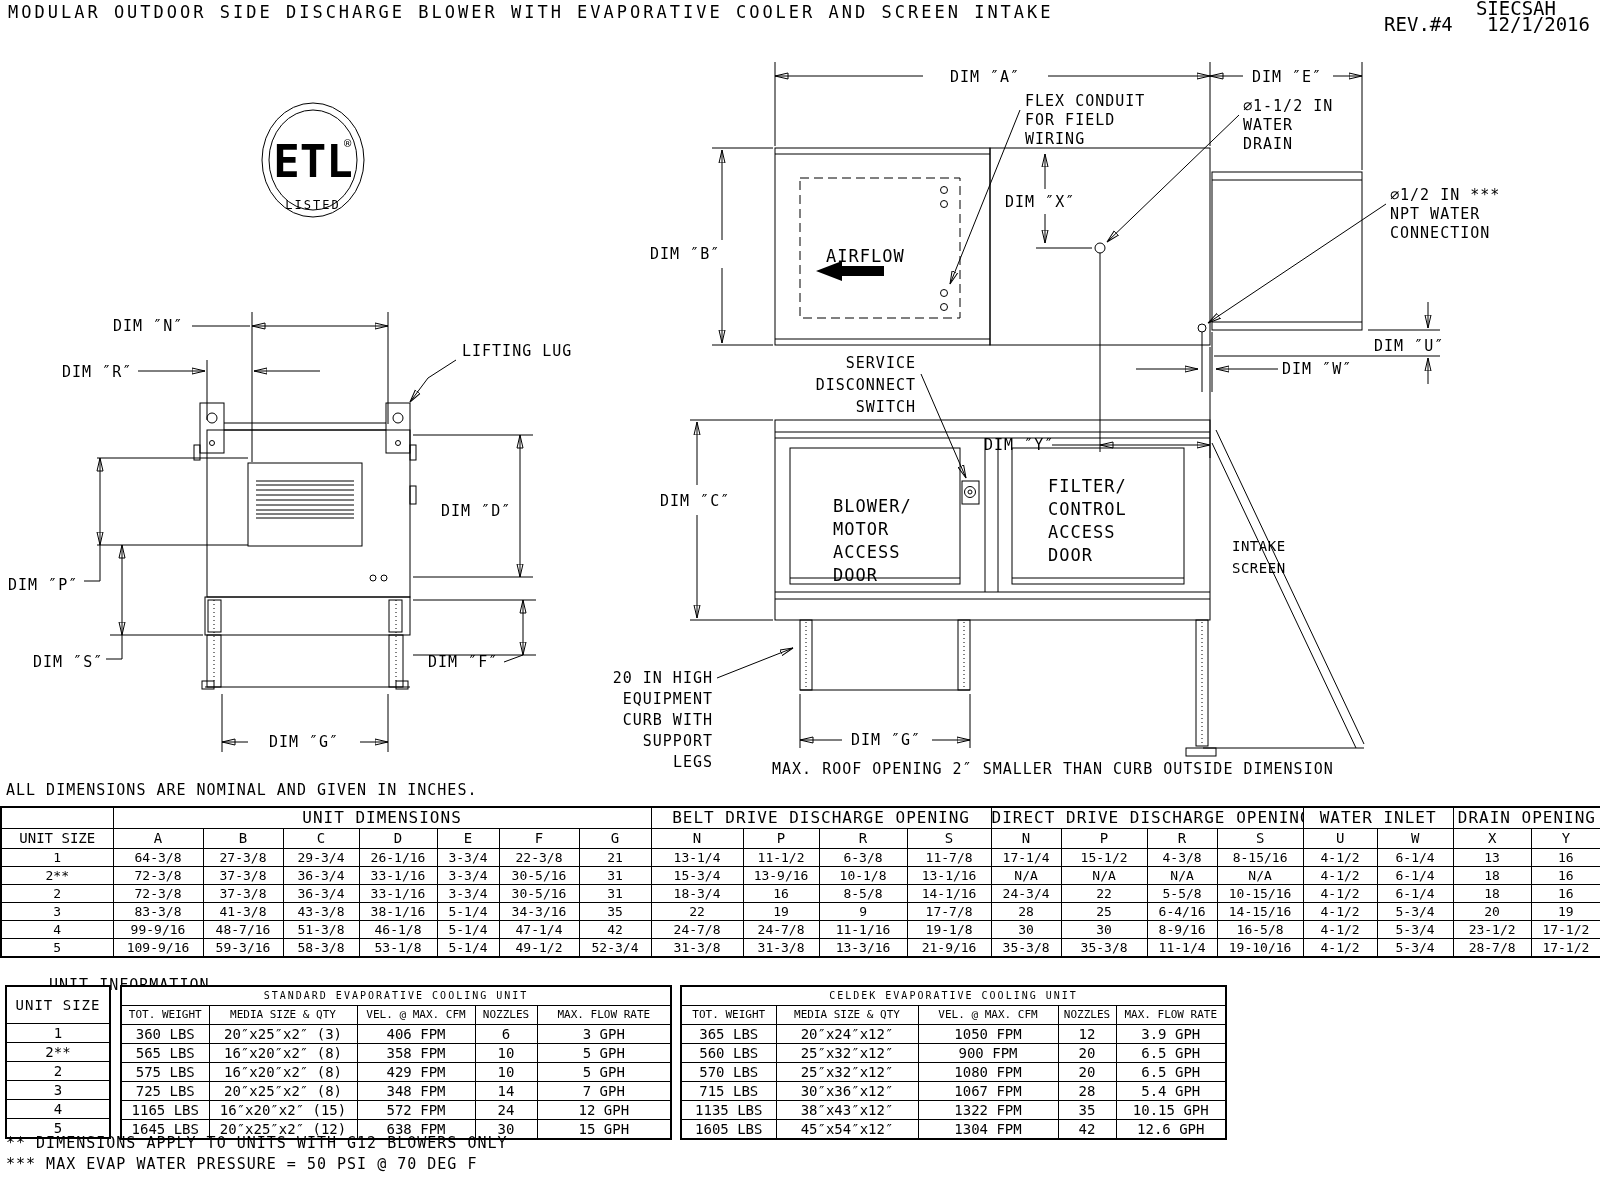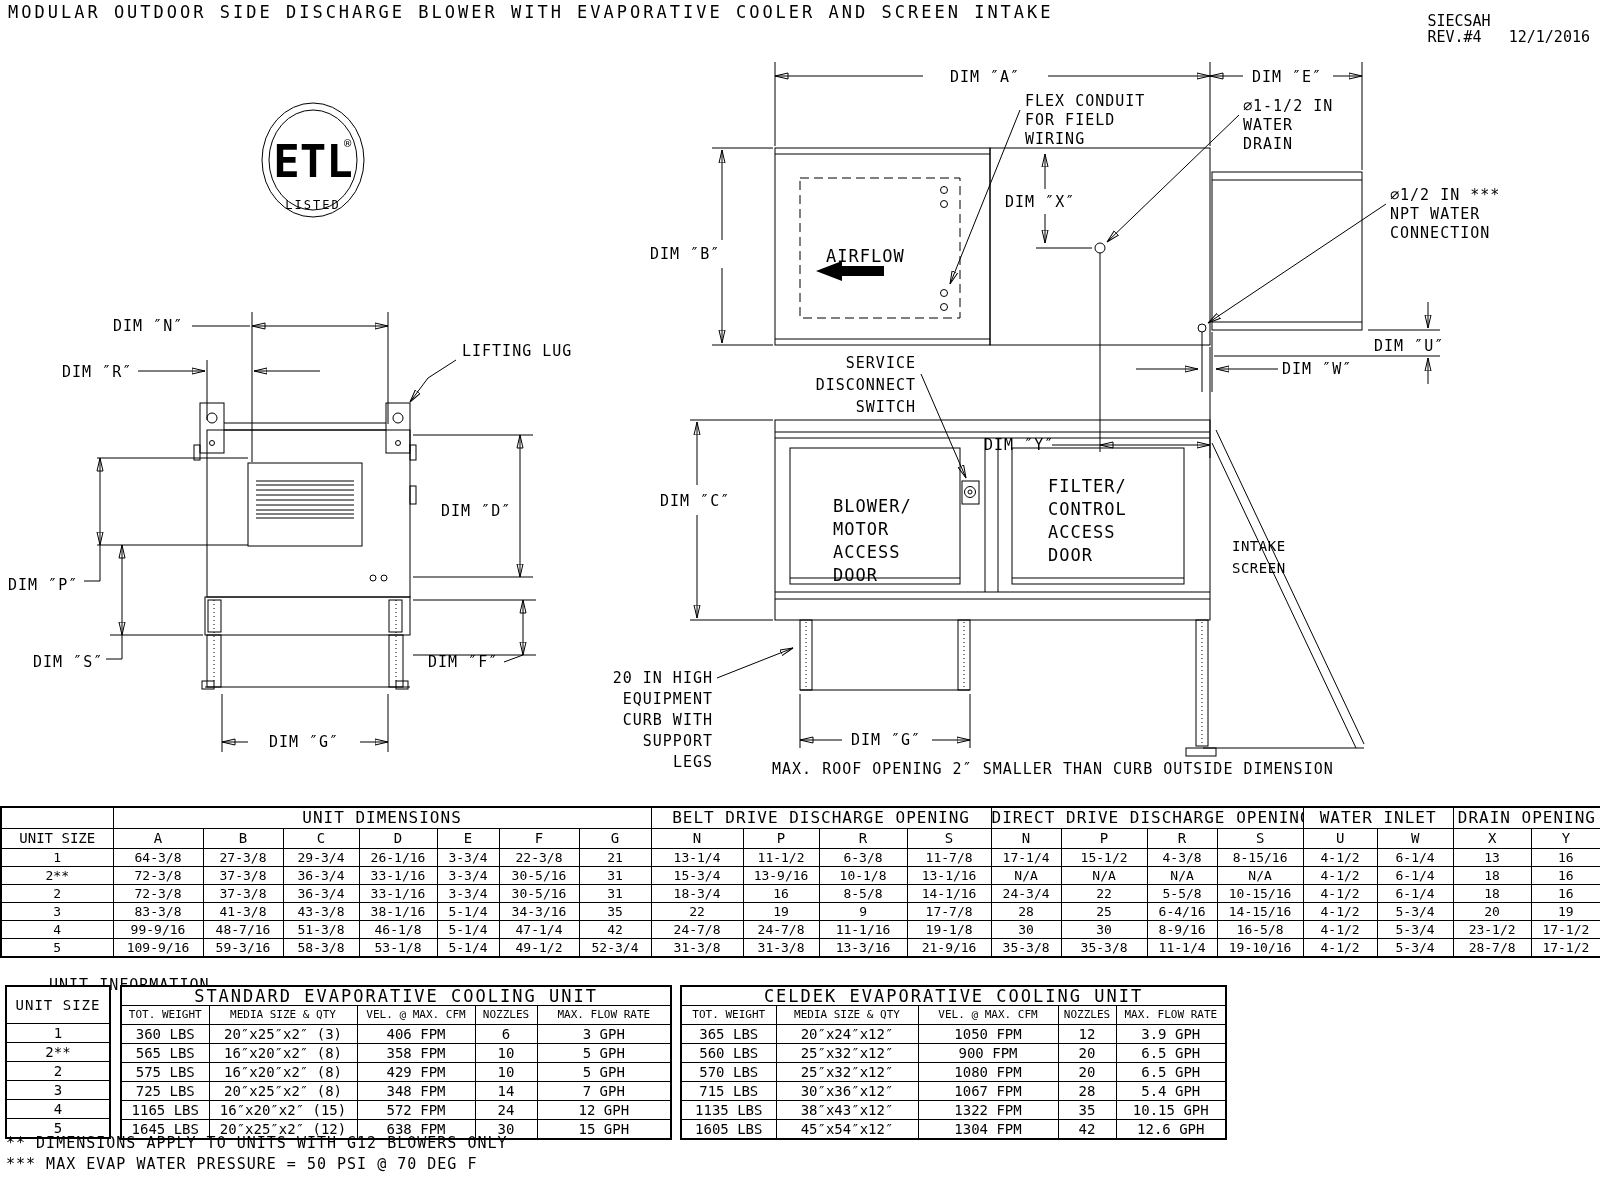--- a/index.html
+++ b/index.html
@@ -1,20 +1,20 @@
 <!DOCTYPE html>
 <html><head>
 <meta charset="utf-8">
 <style>
   html,body { margin:0; padding:0; background:#fff; }
   .page { position:relative; width:1600px; height:1191px; background:#fff;
           font-family:"DejaVu Sans Mono", monospace; color:#000; overflow:hidden; }
 
   .title { position:absolute; left:8px; top:2px; font-size:17px; letter-spacing:3px; white-space:nowrap; }
-  .docinfo { position:absolute; top:13px; right:10px; font-size:15px; line-height:16px; }
+  .docinfo { position:absolute; top:0; right:10px; text-align:right; font-size:19px; line-height:16px; }
   .docinfo .code { margin-right:34px; }
 
   svg.drawing { position:absolute; left:0; top:0; }
   svg.drawing line, svg.drawing rect, svg.drawing circle, svg.drawing ellipse,
   svg.drawing polyline, svg.drawing path { stroke:#000; fill:none; stroke-width:1; }
   svg.drawing .solid { fill:#000; stroke:none; }
   svg.drawing .wbox { fill:#fff; stroke:none; }
   svg.drawing text { font-family:"DejaVu Sans Mono", monospace; fill:#000; stroke:none;
                      font-size:15px; letter-spacing:1px; white-space:pre; }
   svg.drawing text.big { font-size:17px; }
@@ -41,21 +41,21 @@
   .mini th, .mini td { border:1px solid #000; text-align:center; padding:0;
                        font-weight:normal; white-space:nowrap; }
   .mini th { height:36px; font-size:14px; letter-spacing:1px; }
   .mini td { height:18px; line-height:18px; font-size:14px; }
 
   .cool { position:absolute; top:985px; border:2px solid #000; }
   #std-table { left:120px; width:550px; }
   #cel-table { left:680px; width:545px; }
   .cool td { border:1px solid #000; text-align:center; padding:0; font-size:14px;
              height:18px; line-height:18px; white-space:nowrap; overflow:hidden; }
-  .cool tr.ttl td { font-size:17px; letter-spacing:2px; }
+  .cool tr.ttl td { font-size:10px; letter-spacing:2px; }
   .cool tr.cols td { font-size:11px; }
 </style>
 </head>
 <body>
 
 <div class="page">
 
   <svg class="drawing" width="1600" height="800" viewBox="0 0 1600 800">
     <defs>
       <marker id="m" markerWidth="14" markerHeight="8" refX="13" refY="4" orient="auto" markerUnits="userSpaceOnUse">
@@ -311,20 +311,21 @@
 
   <div class="title">MODULAR OUTDOOR SIDE DISCHARGE BLOWER WITH EVAPORATIVE COOLER AND SCREEN INTAKE</div>
   <div class="docinfo">
     <div class="code">SIECSAH</div>
     <div>
       <span>REV.#4</span>&nbsp;&nbsp;&nbsp;<span>12/1/2016</span>
     </div>
   </div>
 
   <div class="note" id="roof-note">MAX. ROOF OPENING 2″ SMALLER THAN CURB OUTSIDE DIMENSION</div>
+  <div class="note" id="dims-note">ALL DIMENSIONS ARE NOMINAL AND GIVEN IN INCHES.</div>
 
   <table class="dims">
     <colgroup>
       <col style="width:112px">
         <col style="width:90px">
         <col style="width:80px">
         <col style="width:76px">
       <col style="width:78px">
         <col style="width:62px">
         <col style="width:80px">

